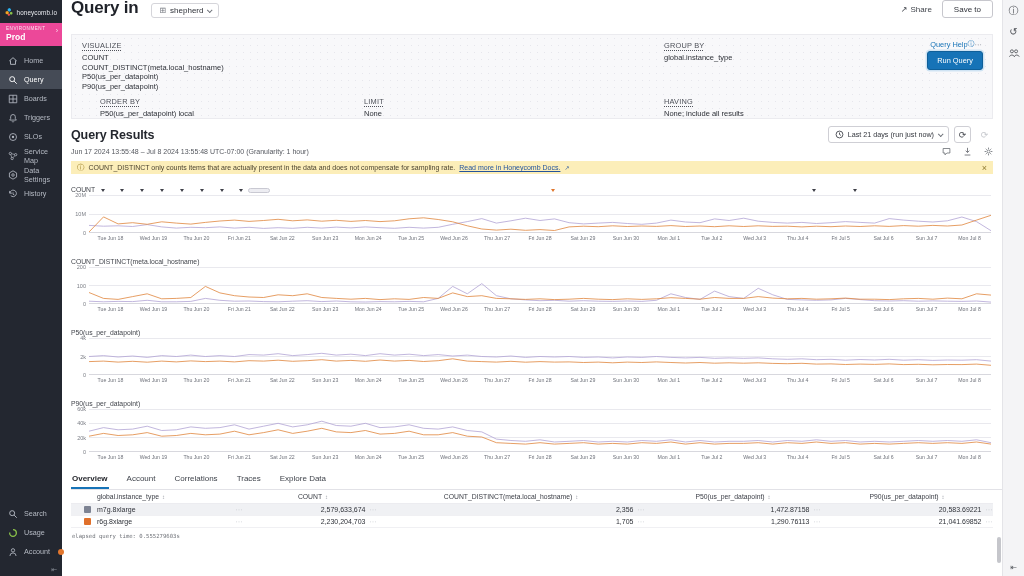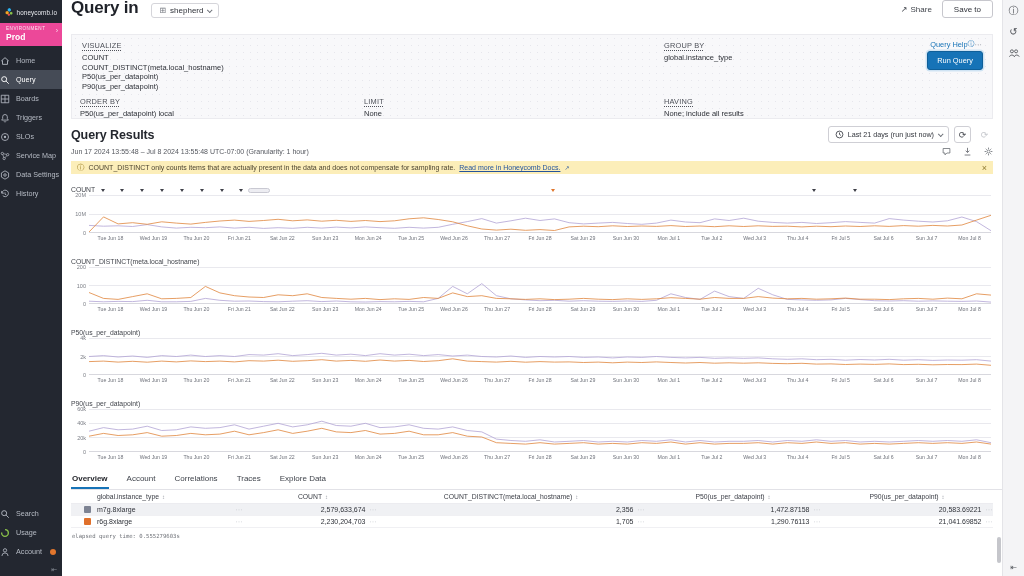--- a/index.html
+++ b/index.html
@@ -8,21 +8,21 @@
 
   
   .sidebar{position:absolute;left:0;top:0;width:62px;height:576px;background:#232730;z-index:5}
   .logo{display:flex;align-items:center;gap:3px;padding:6px 5px 5px 5px;cursor:pointer}
   .logo-text{color:#e8eaee;font-size:6.3px;letter-spacing:.1px}
   .env{background:#ec4899;padding:3px 4px 4px 6px;position:relative;cursor:pointer}
   .env-label{color:rgba(255,255,255,.85);font-size:4.6px;letter-spacing:.5px}
   .env-name{color:#fff;font-size:8.5px;font-weight:bold;margin-top:1px}
   .env-chev{position:absolute;right:4px;top:4px;color:rgba(255,255,255,.8);font-size:7px}
   nav.snav{margin-top:5px}
-  .nav-item{height:19px;display:flex;align-items:center;gap:6px;color:#b6bbc4;font-size:7.2px;cursor:pointer}
+  .nav-item{height:19px;display:flex;align-items:center;gap:6px;padding-left:8px;color:#b6bbc4;font-size:7.2px;cursor:pointer}
   .nav-item.active{background:#454b56;color:#fff}
   .nav-item svg{width:10px;height:10px;flex:none}
   .bottom-nav{position:absolute;left:0;right:0;bottom:15px}
   .acct-badge{width:6px;height:6px;border-radius:50%;background:#e2762d;margin-left:2px;flex:none}
   .collapse-l{position:absolute;bottom:2px;right:5px;color:#8a8f98;font-size:7px;cursor:pointer}
 
   
   .rail{position:absolute;top:0;right:0;width:22px;height:576px;background:#f4f4f6;border-left:1px solid #e4e4e8;display:flex;flex-direction:column;align-items:center;padding-top:6px;gap:11px;z-index:5}
   .rail-ic{color:#4d5056;font-size:10px;line-height:10px;cursor:pointer}
   .rail-ic svg{width:12px;height:10px}
@@ -236,21 +236,21 @@
             <div class="qline">P50(us_per_datapoint)</div>
             <div class="qline">P90(us_per_datapoint)</div>
           </div>
       </div>
       <div class="sec" style="left:592px;top:6px">
         <div class="sec-label">GROUP BY</div>
         <div class="lines">
             <div class="qline">global.instance_type</div>
           </div>
       </div>
-      <div class="sec" style="left:8px;top:62px">
+      <div class="sec" style="left:28px;top:62px">
         <div class="sec-label">ORDER BY</div>
         <div class="lines">
             <div class="qline">P50(us_per_datapoint) local</div>
           </div>
       </div>
       <div class="sec" style="left:292px;top:62px">
         <div class="sec-label">LIMIT</div>
         <div class="lines">
             <div class="qline">None</div>
           </div>

